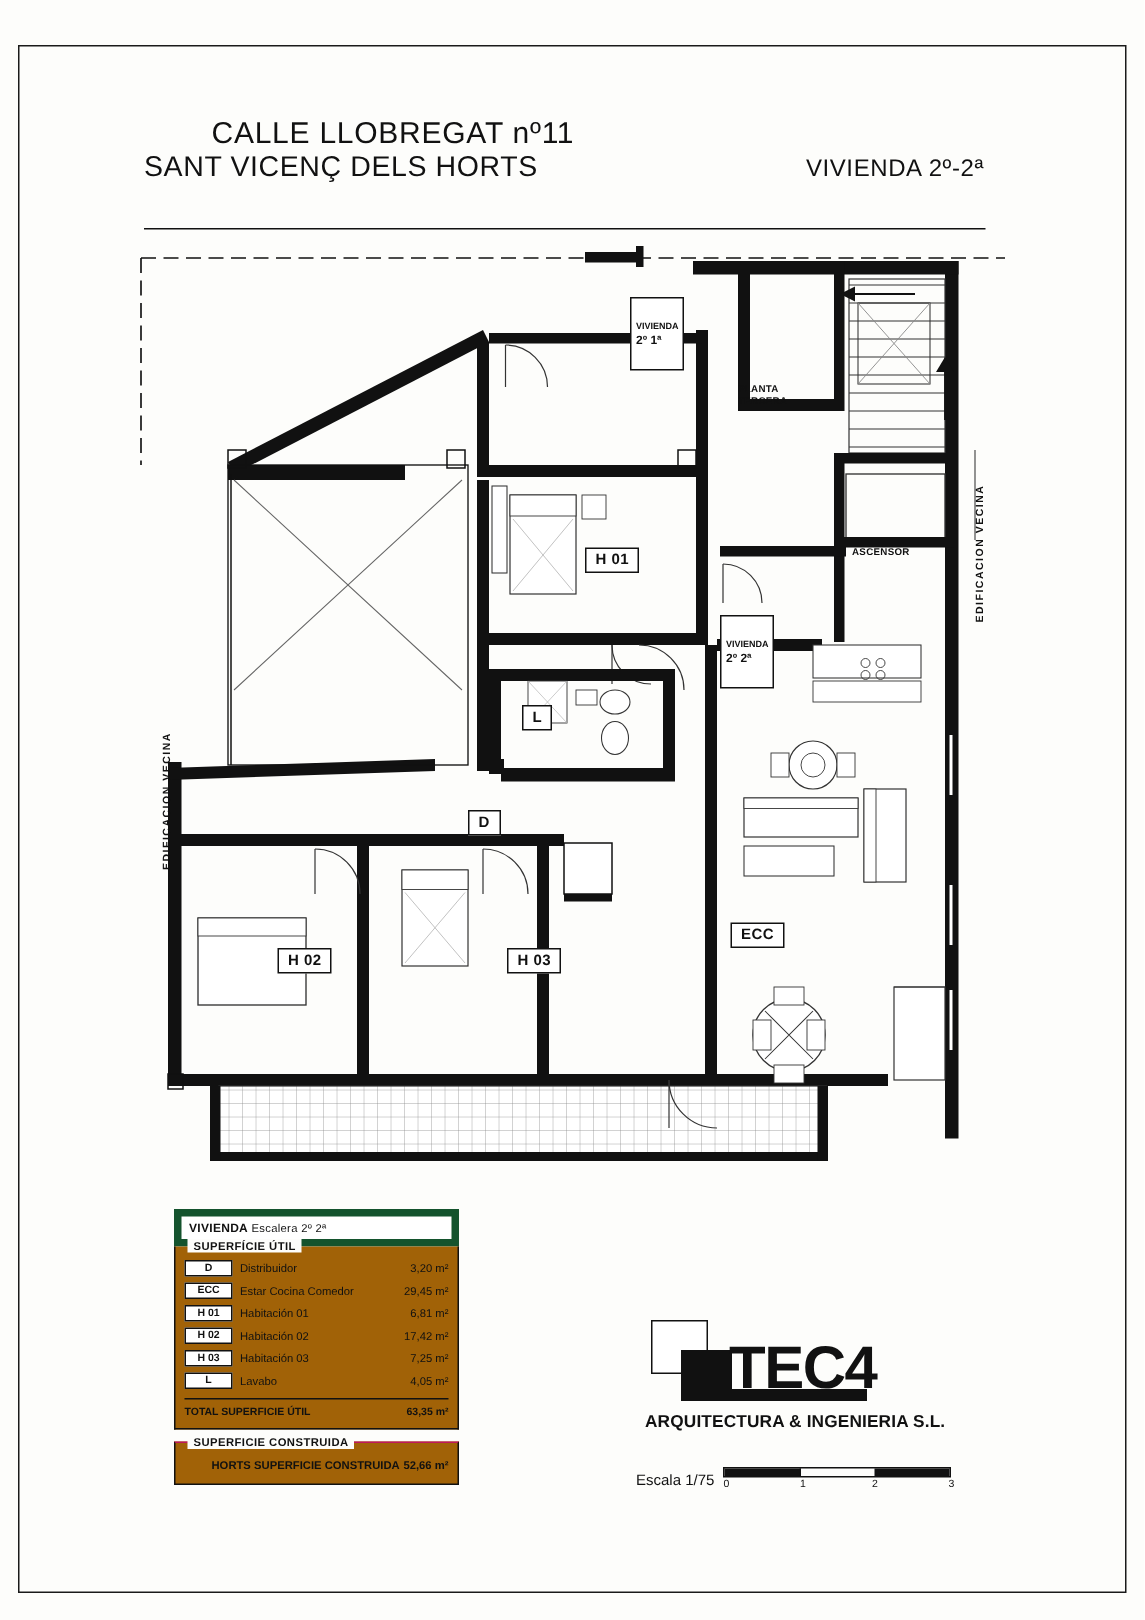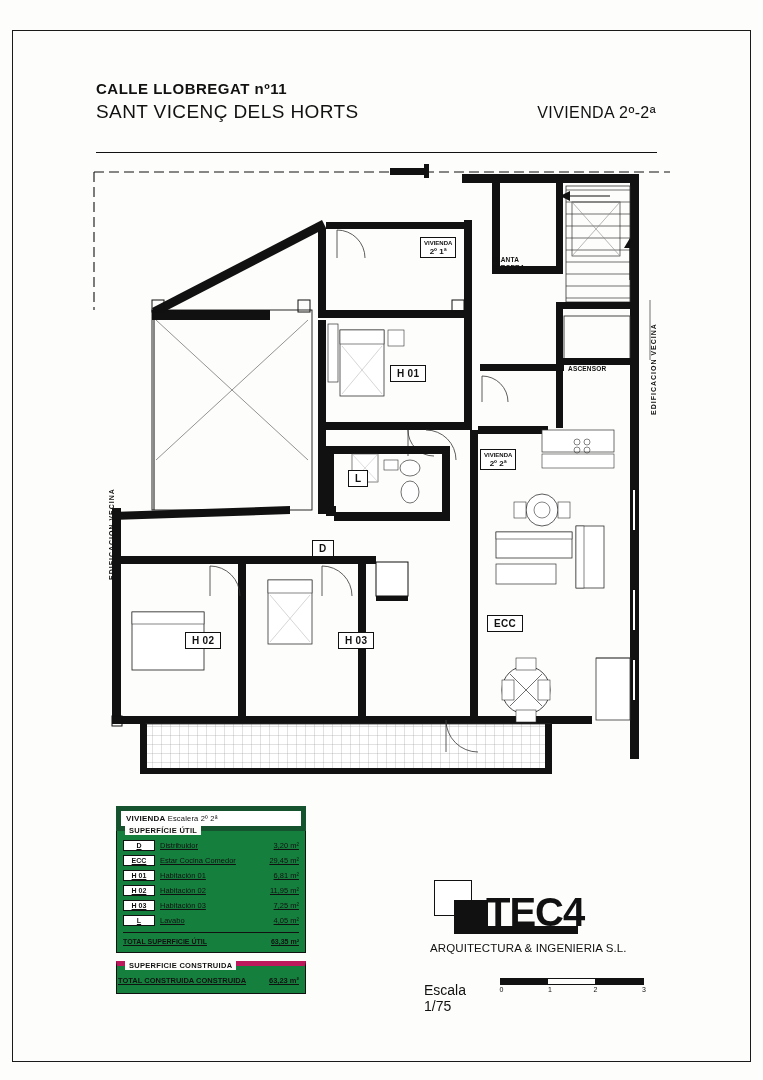--- a/index.html
+++ b/index.html
@@ -26,25 +26,26 @@
     border: 1.5px solid #1a1a1a;
     box-sizing: border-box;
   }
   
   .title-block {
     position: absolute;
     left: 96px; top: 78px;
     width: 560px;
   }
   .title-main {
-    font-size: 15px;
+    font-size: 20px;
     letter-spacing: 0.5px;
-    font-weight: 700;
+    font-weight: 400;
     line-height: 22px;
     white-space: nowrap;
+    margin-left: 45px;
   }
   .title-sub {
     font-size: 19px;
     letter-spacing: 0.4px;
     line-height: 20px;
     margin-top: 2px;
     white-space: nowrap;
   }
   .title-right {
     position: absolute;
@@ -81,24 +82,23 @@
     font-size: 7.5px;
     letter-spacing: 0.2px;
     background: #fff;
   }
   .legend-header b { font-size: 8px; }
   .legend-box {
     border: 1px solid #111;
     border-top: none;
     padding: 9px 6px 7px 6px;
     position: relative;
-    background: #15803d;
-    text-decoration: underline;
-  }
-  .legend-box.second { border-top: 5px solid #be185d; margin-top: 8px; padding: 10px 6px 8px 1px; }
+    background: #a16207;
+  }
+  .legend-box.second { border-top: 1px solid #be185d; margin-top: 8px; padding: 10px 6px 8px 24px; }
   .legend-caption {
     position: absolute;
     top: -5px; left: 8px;
     background: #fdfdfb;
     padding: 0 4px;
     font-size: 7.5px;
     font-weight: bold;
     letter-spacing: 0.3px;
   }
   .legend-row {
@@ -159,31 +159,31 @@
     line-height: 40px;
     font-family: "Liberation Sans", sans-serif;
   }
   .logo-bar {
     position: absolute; left: 56px; top: 48px;
     width: 92px; height: 8px; background: #111;
   }
   .logo-sub {
     margin-top: 2px;
     font-size: 11.5px;
-    font-weight: normal;
+    font-weight: bold;
     letter-spacing: 0.1px;
   }
   .scale-row {
     position: absolute;
     left: 424px; top: 978px;
     width: 220px;
     display: flex;
     align-items: flex-start;
   }
-  .scale-label { font-size: 14px; margin-right: 6px; padding-top: 4px; }
+  .scale-label { font-size: 10px; margin-right: 6px; padding-top: 4px; }
   .scale-bar-wrap { position: relative; width: 152px; }
   .scale-bar {
     display: flex; height: 7px; border: 1px solid #111; box-sizing: border-box;
   }
   .scale-seg { flex: 1; border-right: 1px solid #111; }
   .scale-seg:last-child { border-right: none; }
   .scale-seg.fill { background: #111; }
   .scale-ticks {
     display: flex; justify-content: space-between;
     font-size: 7px; margin-top: 1px;
@@ -200,27 +200,25 @@
     font-size: 10px;
     font-weight: bold;
     padding: 2px 6px;
     letter-spacing: 0.3px;
     white-space: nowrap;
   }
   .viv-tag {
     position: absolute;
     border: 1.2px solid #111;
     background: #fff;
-    text-align: center;
     font-size: 6px;
     font-weight: bold;
     line-height: 7.5px;
-    padding: 2px 3px;
-    white-space: nowrap;
-    margin-top: 39px;
+    padding: 16px 3px;
+    white-space: nowrap;
   }
   .viv-tag b { font-size: 8px; display: block; }
   .plain-note {
     position: absolute;
     font-size: 6.5px;
     font-weight: bold;
     line-height: 8px;
     letter-spacing: 0.2px;
     white-space: nowrap;
     background: transparent;
@@ -477,21 +475,21 @@
         <span class="legend-val">29,45 m²</span>
       </div>
       <div class="legend-row">
         <span class="legend-tag">H 01</span>
         <span class="legend-name">Habitación 01</span>
         <span class="legend-val">6,81 m²</span>
       </div>
       <div class="legend-row">
         <span class="legend-tag">H 02</span>
         <span class="legend-name">Habitación 02</span>
-        <span class="legend-val">11,95 m²</span>
+        <span class="legend-val">17,42 m²</span>
       </div>
       <div class="legend-row">
         <span class="legend-tag">H 03</span>
         <span class="legend-name">Habitación 03</span>
         <span class="legend-val">7,25 m²</span>
       </div>
       <div class="legend-row">
         <span class="legend-tag">L</span>
         <span class="legend-name">Lavabo</span>
         <span class="legend-val">4,05 m²</span>
@@ -499,22 +497,22 @@
 
       <div class="legend-total">
         <span class="legend-name">TOTAL SUPERFICIE ÚTIL</span>
         <span class="legend-val">63,35 m²</span>
       </div>
     </div>
 
     <div class="legend-box second">
       <div class="legend-caption">SUPERFICIE CONSTRUIDA</div>
       <div class="legend-row-simple">
-        <span class="legend-name">TOTAL CONSTRUIDA CONSTRUIDA</span>
-        <span class="legend-val">63,23 m²</span>
+        <span class="legend-name">HORTS SUPERFICIE CONSTRUIDA</span>
+        <span class="legend-val">52,66 m²</span>
       </div>
     </div>
   </div>
 
   <div class="logo-block">
     <div class="logo-mark">
       <div class="logo-sq-outline"></div>
       <div class="logo-sq-solid"></div>
       <div class="logo-text">TEC4</div>
       <div class="logo-bar"></div>

